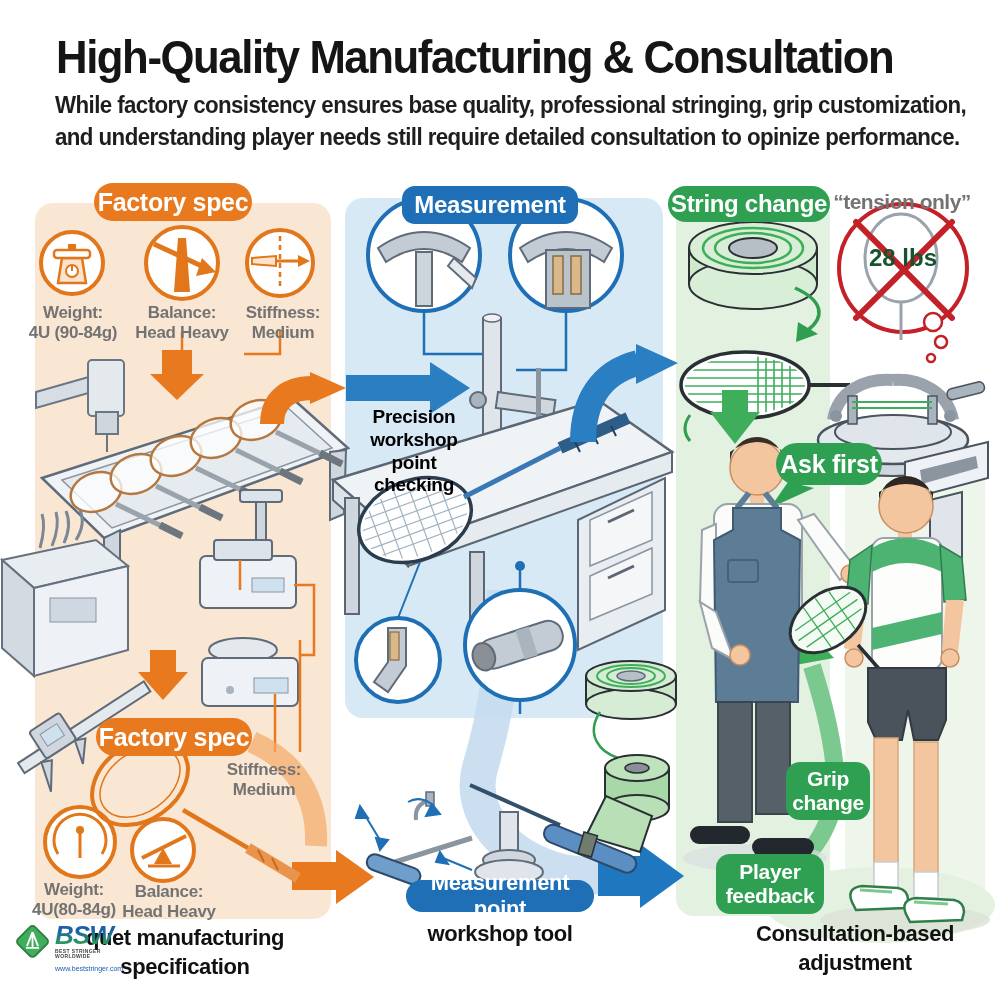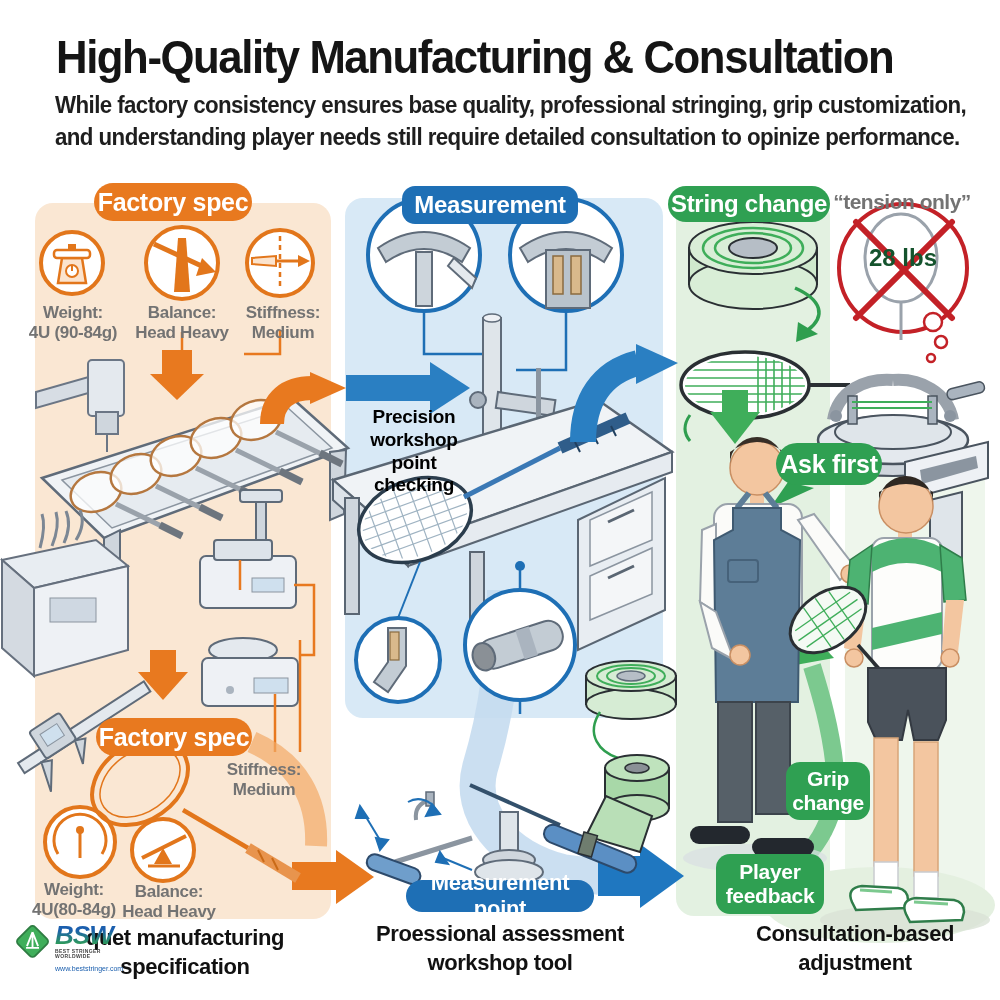--- a/index.html
+++ b/index.html
@@ -526,21 +526,20 @@
   <div class="pill" id="b-feedback">
     <div>Player</div>
     <div>feedback</div>
   </div>
 
   <div class="caption" id="cap-factory">
     <div>quet manufacturing</div>
     <div>specification</div>
   </div>
   <div class="caption" id="cap-workshop">
-    <div>Proessional assessment</div>
     <div>workshop tool</div>
   </div>
   <div class="caption" id="cap-consult">
     <div>Consultation-based</div>
     <div>adjustment</div>
   </div>
 
   <div id="logo">
     <svg width="40" height="46" viewBox="0 0 40 46">
       <rect x="7" y="4" width="26" height="26" rx="4" transform="rotate(45 20 17)" fill="#3fae5a" stroke="#2f7d43" stroke-width="2"></rect>

